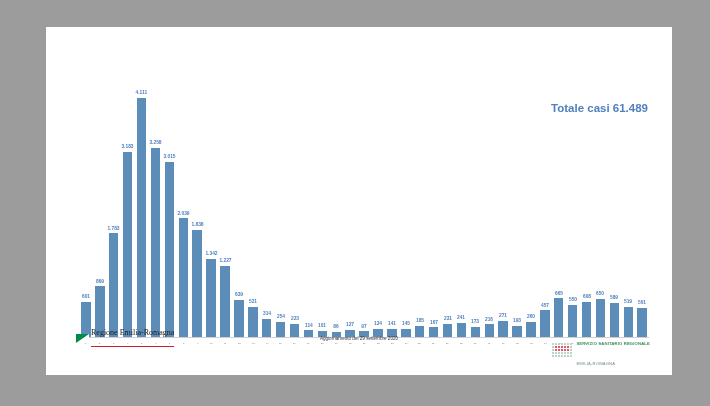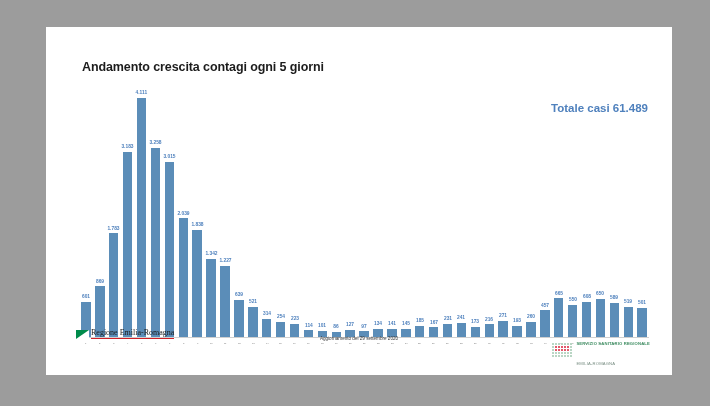--- a/index.html
+++ b/index.html
@@ -116,21 +116,21 @@
     right: 0; top: 0;
     border-style: solid;
     border-width: 0 0 9px 13px;
     border-color: transparent transparent #ffffff transparent;
   }
   #logo-region-text {
     font-family: "Liberation Serif", serif;
     font-size: 8px;
     color: #1c1c1c;
     border-bottom: 1.6px solid #cf2027;
-    padding-bottom: 1px;
+    padding-bottom: 9px;
     line-height: 1.05;
     white-space: nowrap;
   }
 
   #footer-update {
     position: absolute;
     left: 0; right: 0; top: 7px;
     text-align: center;
     font-size: 4.6px;
     color: #3a3a3a;
@@ -158,21 +158,20 @@
   }
   #health-line1 { font-size: 4.2px; font-weight: bold; color: #3e8e62; letter-spacing: 0.15px; }
   #health-line2 { font-size: 4.2px; color: #7a8f84; letter-spacing: 0.15px; }
 </style>
 </head>
 <body>
 
 <div id="stage">
   <div id="card">
 
-    <div id="chart-title">Andamento crescita contagi ogni 5 giorni</div>
 
     <div id="total-cases">Totale casi 61.489</div>
 
     <div id="plot">
       <div id="bars">
           <div class="bar-slot">
             <div class="bar-value">601</div>
             <div class="bar-rect" style="height: 34.9402px;"></div>
             <div class="bar-tick">1</div>
           </div>

